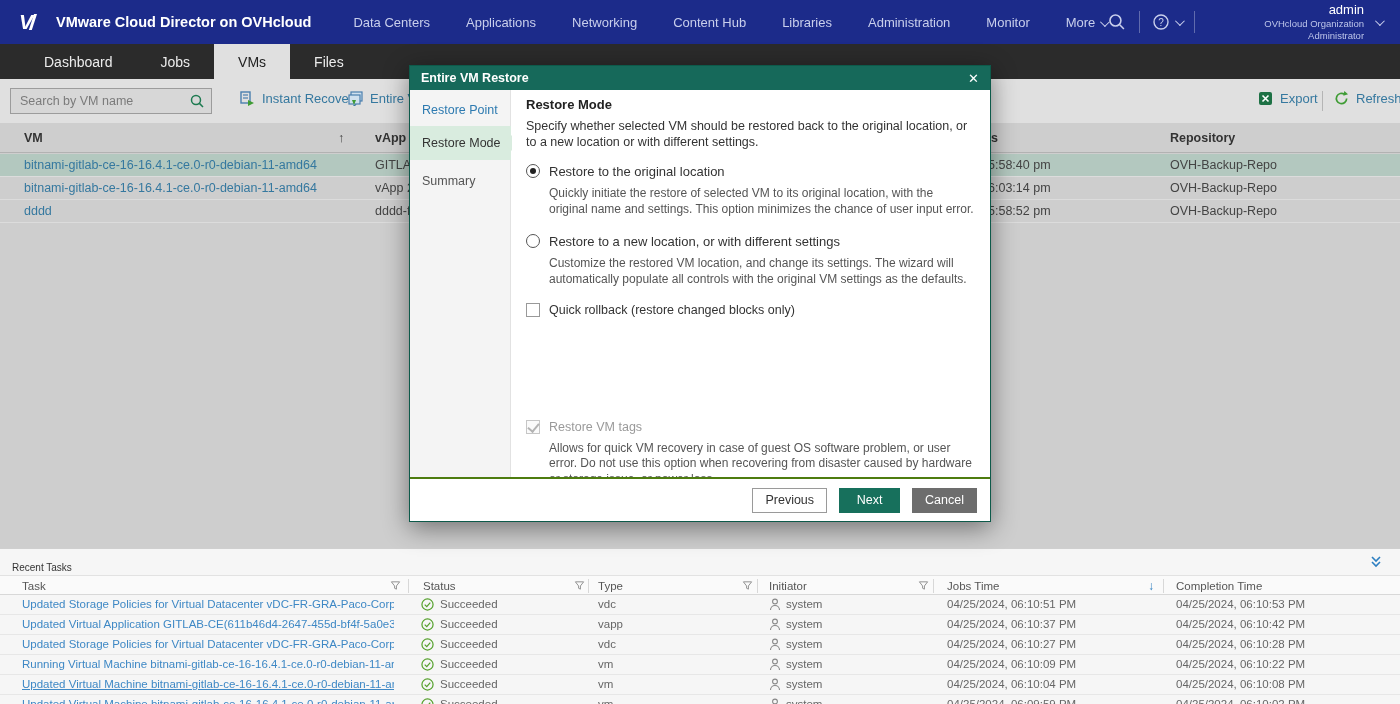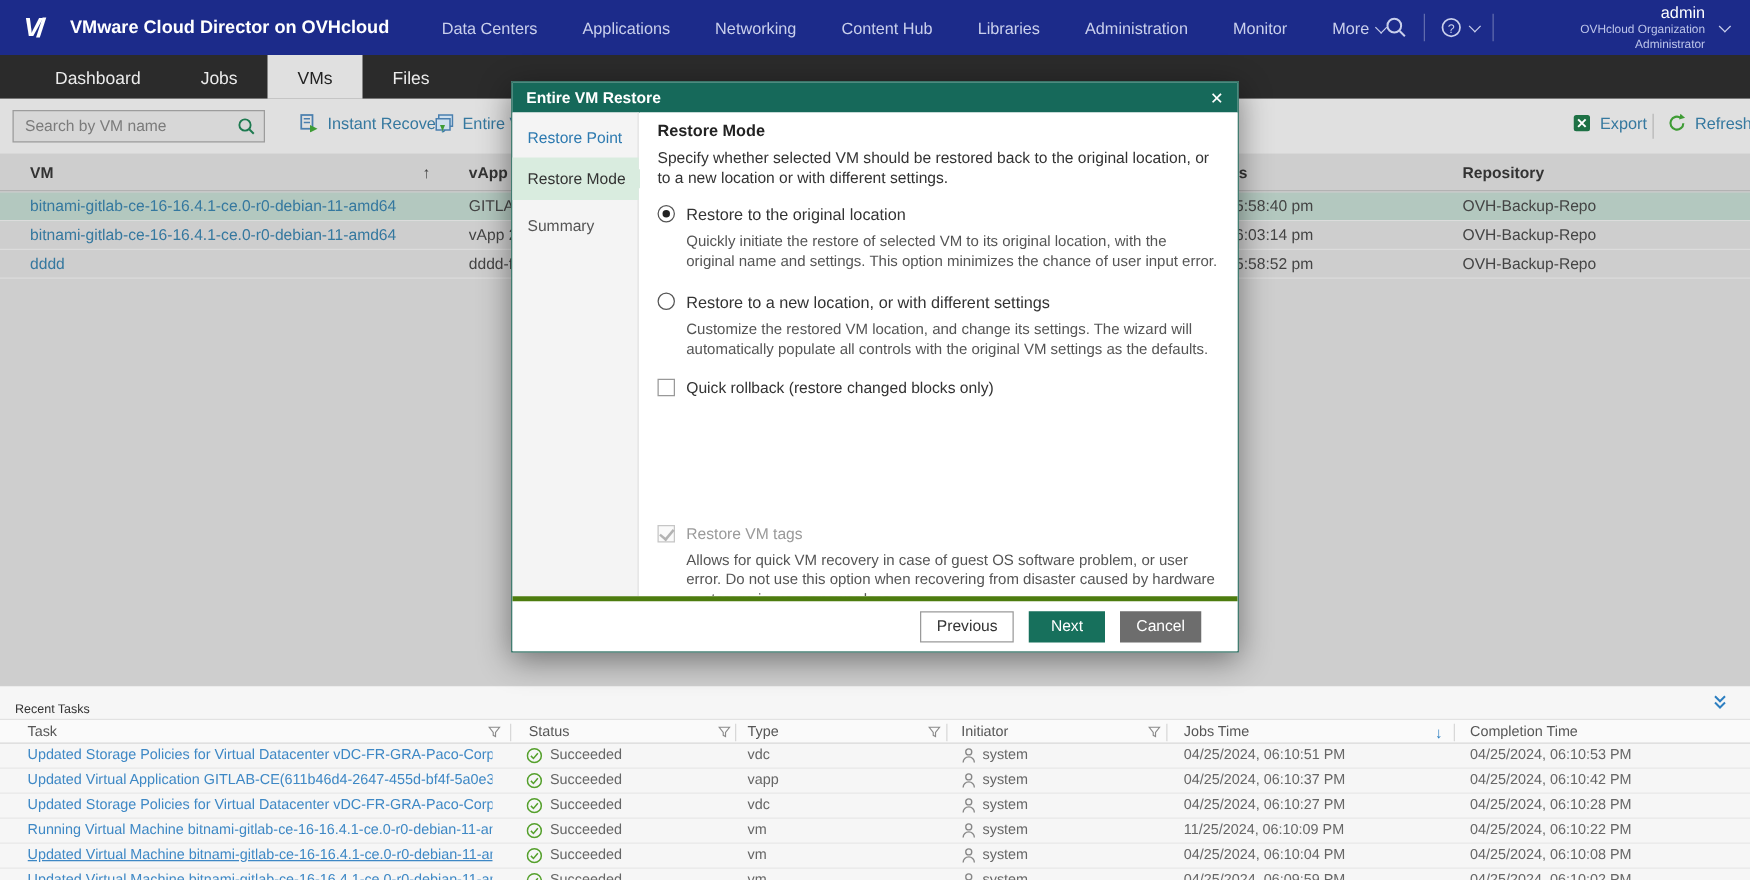--- a/index.html
+++ b/index.html
@@ -96,22 +96,22 @@
            background:#fff; position:relative; margin-top:0; }
   .radio.checked::after { content:''; position:absolute; inset:3px; background:#222; border-radius:50%; }
   .cb-row { display:flex; align-items:center; gap:9px; cursor:pointer; }
   .checkbox { width:14px; height:14px; min-width:14px; border:1px solid #999; background:#fff; position:relative; }
   .checkbox.checked.disabled { border-color:#c6c6c6; background:#fafafa; }
   .checkbox.checked::after { content:''; position:absolute; left:3px; top:0px; width:5px; height:9px;
            border-right:2px solid #b3b3b3; border-bottom:2px solid #b3b3b3; transform:rotate(40deg); }
   .cb-label { font-size:12.5px; color:#333; }
   .cb-label.disabled { color:#9a9a9a; }
   .m-footer { position:absolute; left:0; right:0; bottom:0; height:44px; background:#fff;
-              border-top:4px solid #4d7c0f; display:flex; align-items:center;
-              justify-content:flex-end; gap:12px; padding-right:29px; }
+              border-top:2px solid #4d7c0f; display:flex; align-items:center;
+              justify-content:flex-end; gap:12px; padding-right:13px; }
   .btn { height:25px; min-width:61px; font-size:12.5px; border:1px solid transparent;
          cursor:pointer; font-family:"Liberation Sans", sans-serif; padding:0 12px; }
   .btn-prev { background:#fff; border-color:#9a9a9a; color:#333; }
   .btn-next { background:#17705c; color:#fff; }
   .btn-cancel { background:#6d6d6d; color:#fff; }
 </style>
 </head>
 <body>
 
 <div class="screen">
@@ -323,21 +323,21 @@
           <circle cx="7" cy="7" r="6" fill="none" stroke="#55a02c" stroke-width="1.3"></circle>
           <path d="M4 7.2 L6.2 9.4 L10 5" fill="none" stroke="#55a02c" stroke-width="1.3"></path>
         </svg>
       <span class="t-status">Succeeded</span>
       <span class="t-type">vm</span>
       <svg class="t-init-ic" style="position:absolute" width="12" height="13" viewBox="0 0 12 13">
           <circle cx="6" cy="3.5" r="2.4" fill="none" stroke="#888" stroke-width="1.1"></circle>
           <path d="M1.5 12 a4.5 4.5 0 0 1 9 0" fill="none" stroke="#888" stroke-width="1.1"></path>
         </svg>
       <span class="t-init">system</span>
-      <span class="t-start">11/25/2024, 06:10:09 PM</span>
+      <span class="t-start">04/25/2024, 06:10:09 PM</span>
       <span class="t-comp">04/25/2024, 06:10:22 PM</span>
     </div>
     <div class="t-row" style="top:126px">
       <span class="t-task hov">Updated Virtual Machine bitnami-gitlab-ce-16-16.4.1-ce.0-r0-debian-11-amd64(2f0471...</span>
       <svg class="t-status-ic" style="position:absolute" width="13" height="13" viewBox="0 0 14 14">
           <circle cx="7" cy="7" r="6" fill="none" stroke="#55a02c" stroke-width="1.3"></circle>
           <path d="M4 7.2 L6.2 9.4 L10 5" fill="none" stroke="#55a02c" stroke-width="1.3"></path>
         </svg>
       <span class="t-status">Succeeded</span>
       <span class="t-type">vm</span>

